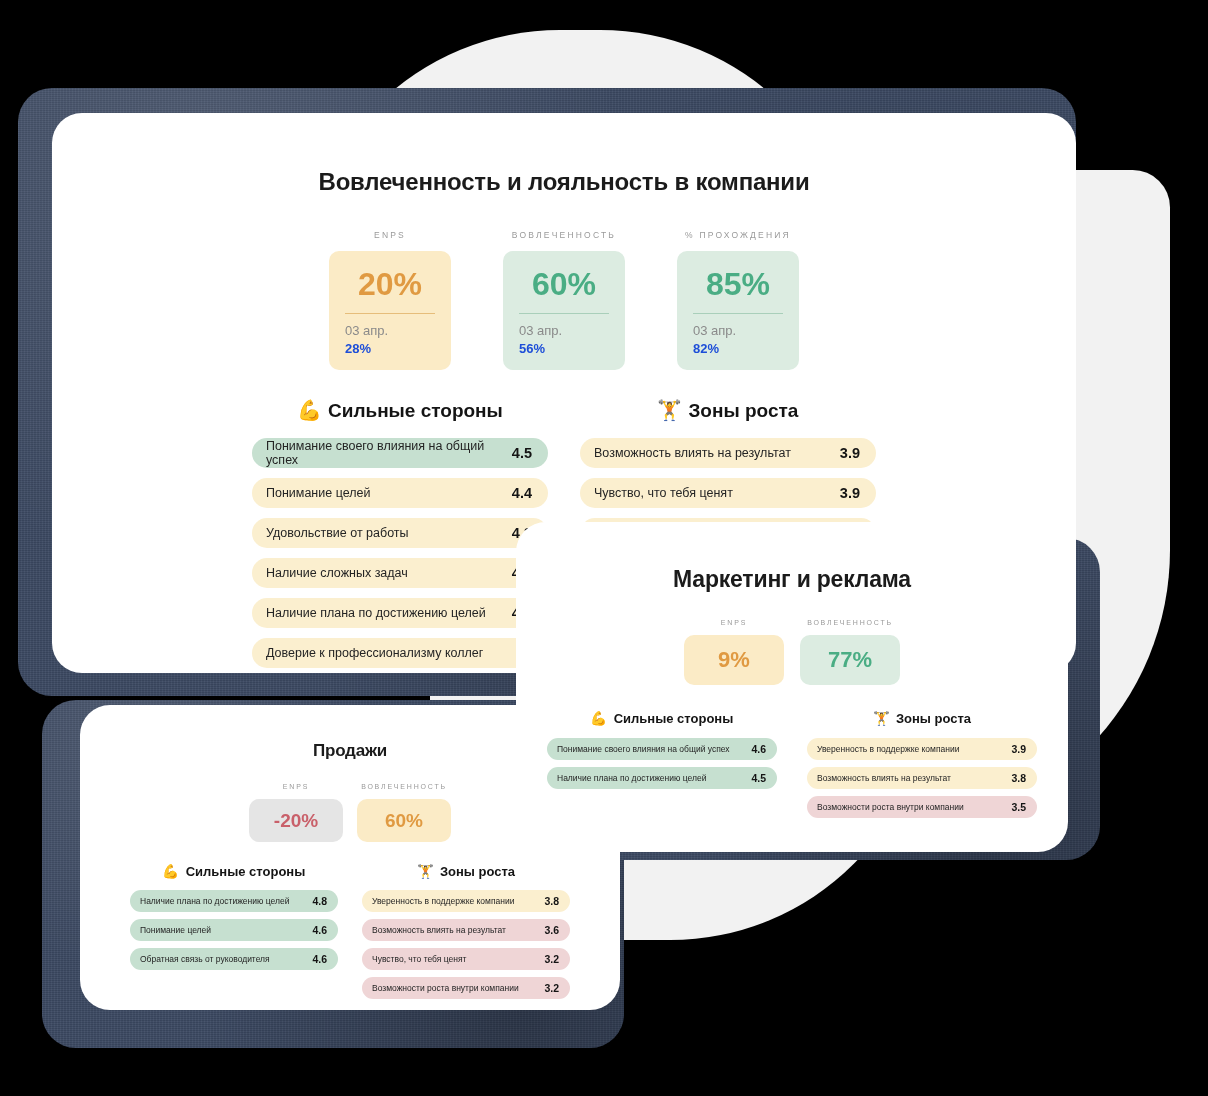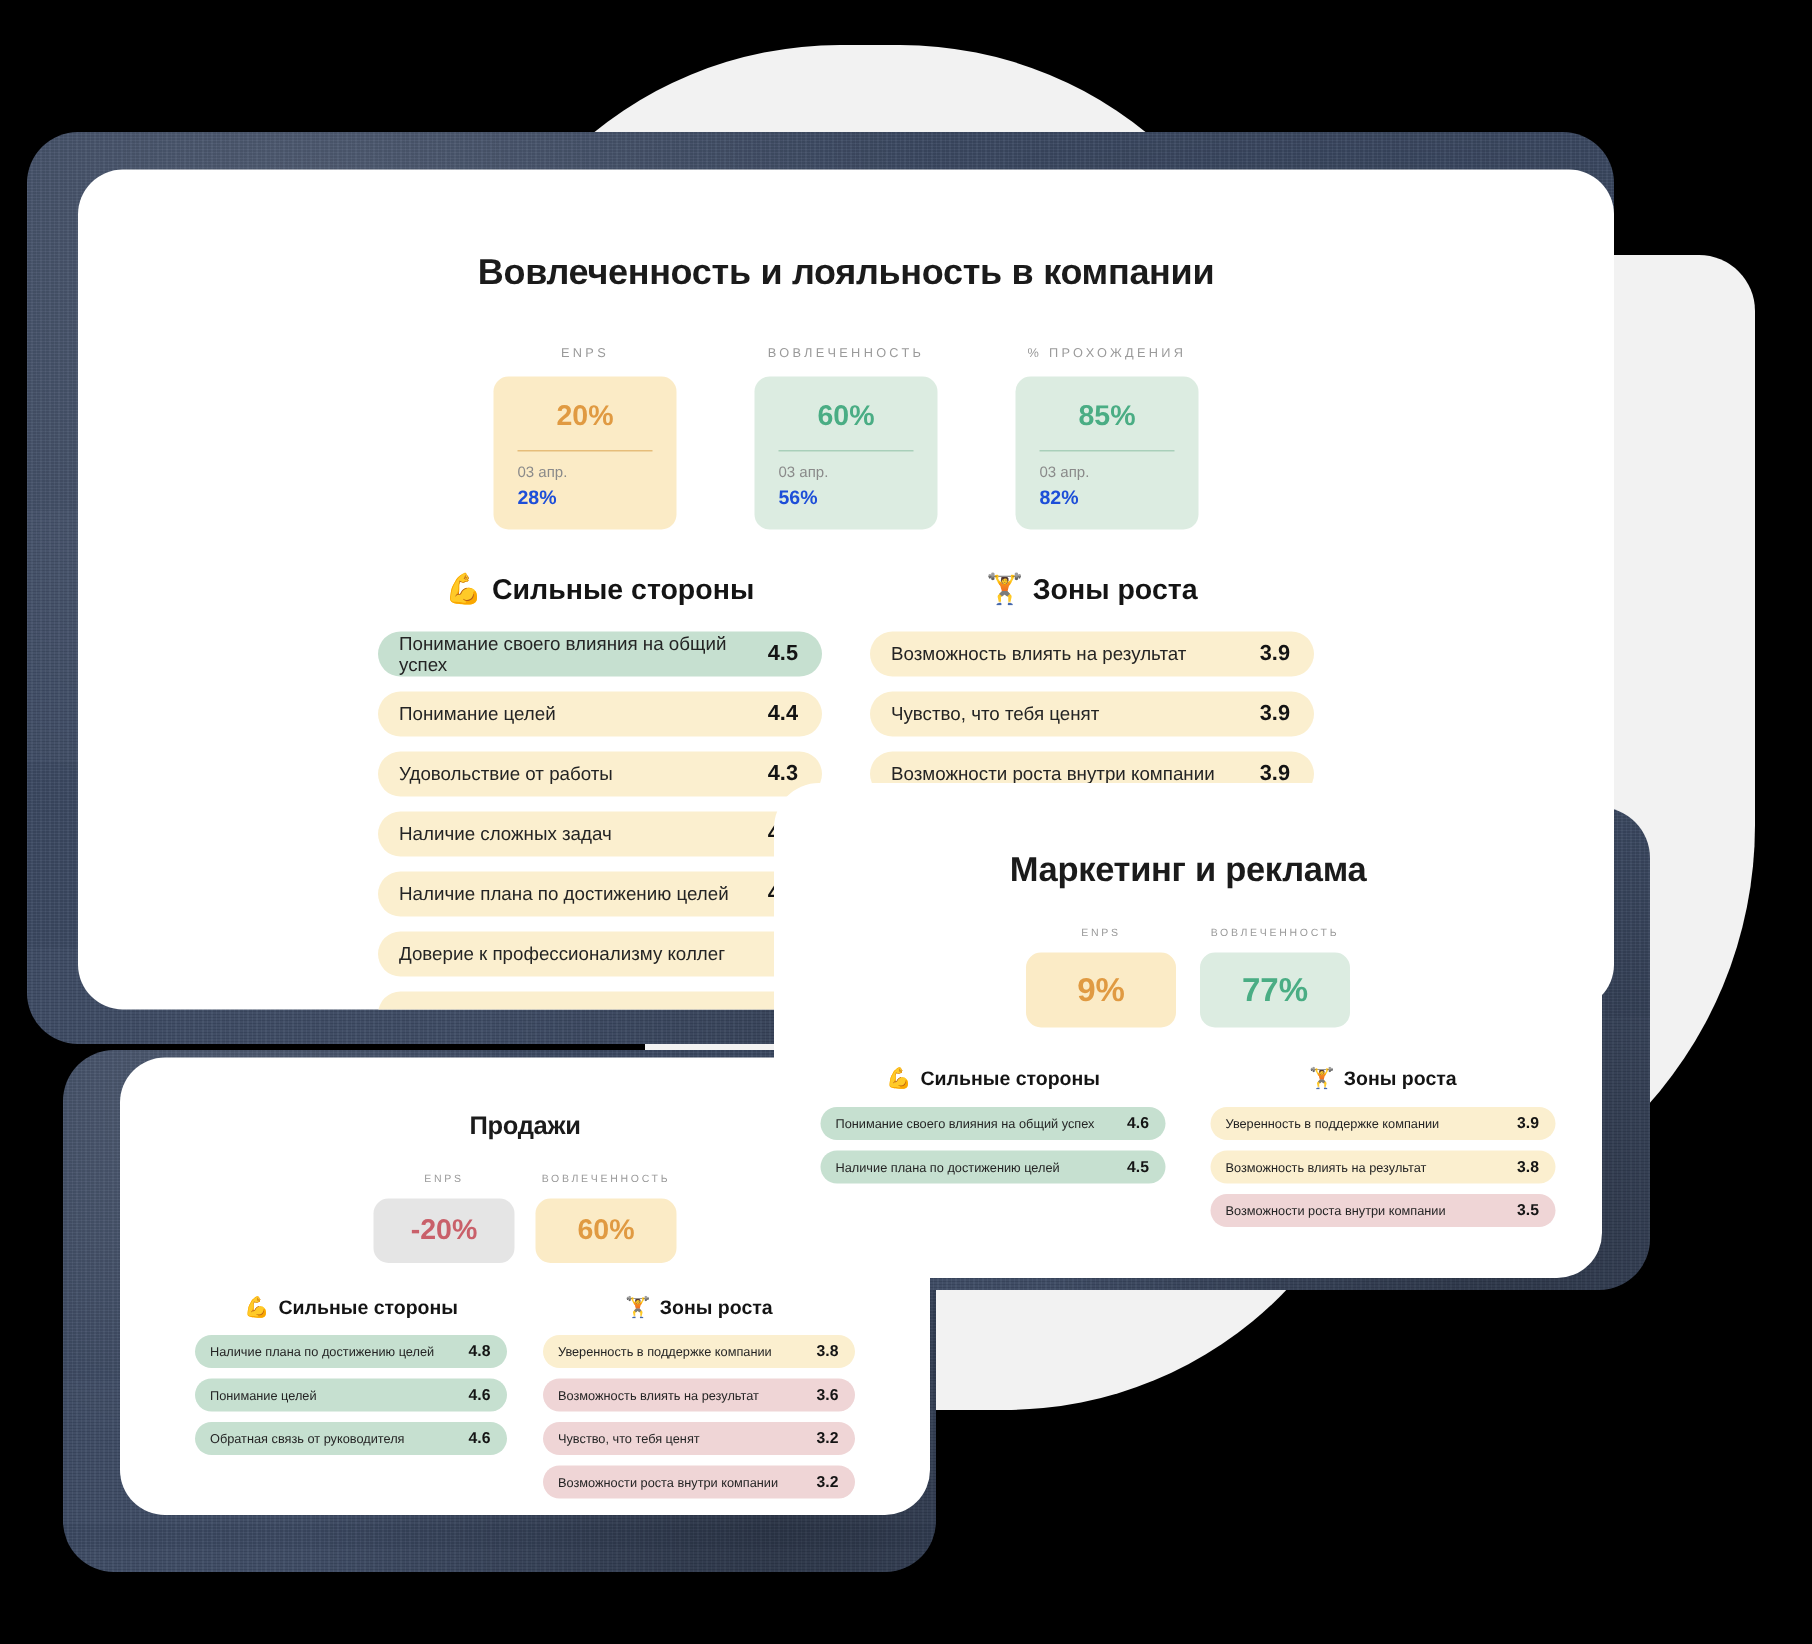--- a/index.html
+++ b/index.html
@@ -81,32 +81,32 @@
   .kpi-box{border-radius:10px;box-sizing:border-box;}
   .card-main .kpi-box{width:122px;padding:17px 16px 14px;}
   .card-mkt  .kpi-box{width:100px;padding:14px 10px;}
   .card-sales .kpi-box{width:94px;padding:12px 10px;}
 
   .kpi-box.tone-yellow{background:#fbebc6;}
   .kpi-box.tone-green {background:#dcece1;}
   .kpi-box.tone-pink  {background:#e5e5e5;border-radius:10px;}
 
   .kpi-main{font-weight:bold;text-align:center;line-height:1;}
-  .card-main .kpi-main{font-size:19px;}
+  .card-main .kpi-main{font-size:32px;}
   .card-mkt  .kpi-main{font-size:22px;}
   .card-sales .kpi-main{font-size:19px;}
   .tone-yellow .kpi-main{color:#e09a42;}
   .tone-green  .kpi-main{color:#4aad84;}
   .tone-pink   .kpi-main{color:#c9606a;}
 
   .kpi-rule{height:1px;margin:13px 0 9px;}
   .tone-yellow .kpi-rule{background:#e6bd7a;}
   .tone-green  .kpi-rule{background:#a9cfba;}
 
-  .kpi-date{font-size:10px;color:#8a8a8a;margin-bottom:3px;}
+  .kpi-date{font-size:13px;color:#8a8a8a;margin-bottom:3px;}
   .kpi-prev{font-size:13px;font-weight:bold;color:#1d4ed8;}
 
   
   .cols{display:flex;}
   .card-main .cols{margin-top:30px;padding:0 0 0 0;justify-content:center;gap:32px;}
   .card-mkt  .cols{margin-top:26px;justify-content:center;gap:30px;}
   .card-sales .cols{margin-top:22px;justify-content:center;gap:24px;}
 
   .col{display:flex;flex-direction:column;}
   .card-main .col{width:296px;}

